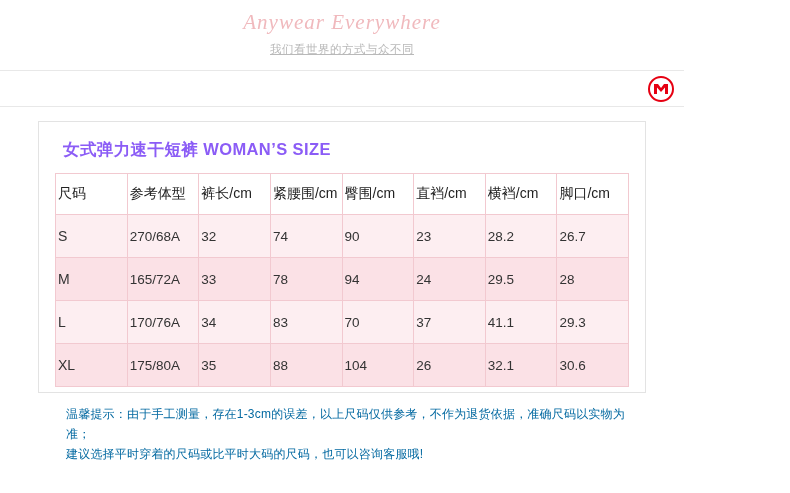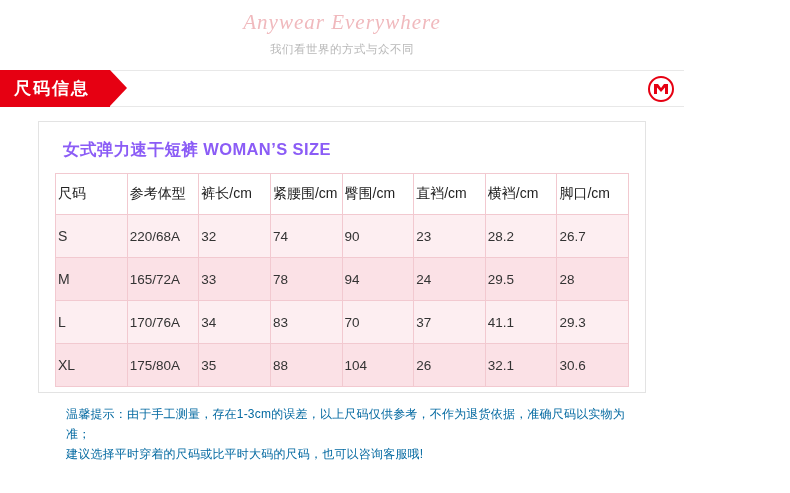--- a/index.html
+++ b/index.html
@@ -33,20 +33,21 @@
     color: #f0b9bd;
     font-style: italic;
     margin: 0;
     font-weight: normal;
   }
   .brand-sub {
     font-size: 11.5px;
     color: #b9b9b9;
     margin-top: 7px;
     letter-spacing: 0.5px;
+    text-decoration: underline;
   }
 
   
   .titlebar {
     position: relative;
     margin-top: 13px;
     height: 37px;
     border-top: 1px solid #e8e8e8;
     border-bottom: 1px solid #e8e8e8;
     display: flex;
@@ -152,21 +153,20 @@
 <body>
 
 <div class="page">
 
   <div class="brand">
     <div class="brand-title">Anywear Everywhere</div>
     <div class="brand-sub">我们看世界的方式与众不同</div>
   </div>
 
   <div class="titlebar">
-    <div class="tag">尺码信息</div>
     <div class="logo-badge">
       <svg width="16" height="12" viewBox="0 0 16 12" aria-hidden="true">
         <path d="M1 11 L1 1 L5 1 L8 5 L11 1 L15 1 L15 11 L12 11 L12 4.5 L8 9 L4 4.5 L4 11 Z" fill="#e60012"></path>
       </svg>
     </div>
   </div>
 
   <div class="card">
     <div class="card-title">女式弹力速干短裤 WOMAN’S SIZE</div>
     <table class="size">
@@ -178,21 +178,21 @@
           <th>紧腰围/cm</th>
           <th>臀围/cm</th>
           <th>直裆/cm</th>
           <th>横裆/cm</th>
           <th>脚口/cm</th>
         </tr>
       </thead>
       <tbody>
         <tr>
           <td class="sizecol">S</td>
-          <td>220/68A</td>
+          <td>270/68A</td>
           <td>32</td>
           <td>74</td>
           <td>90</td>
           <td>23</td>
           <td>28.2</td>
           <td>26.7</td>
         </tr>
         <tr>
           <td class="sizecol">M</td>
           <td>165/72A</td>

